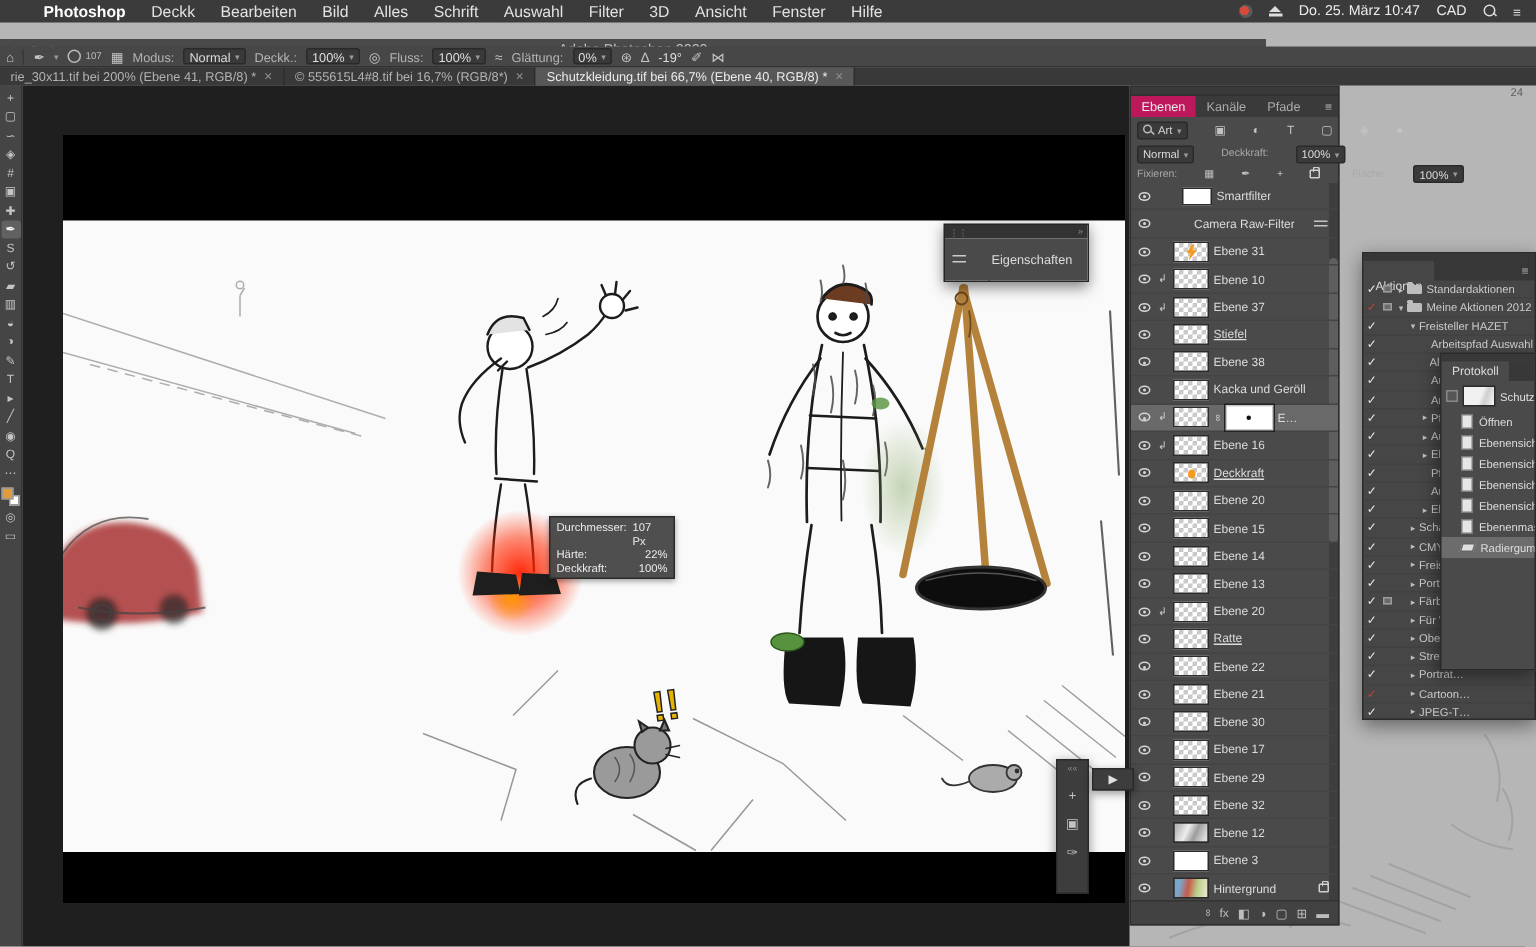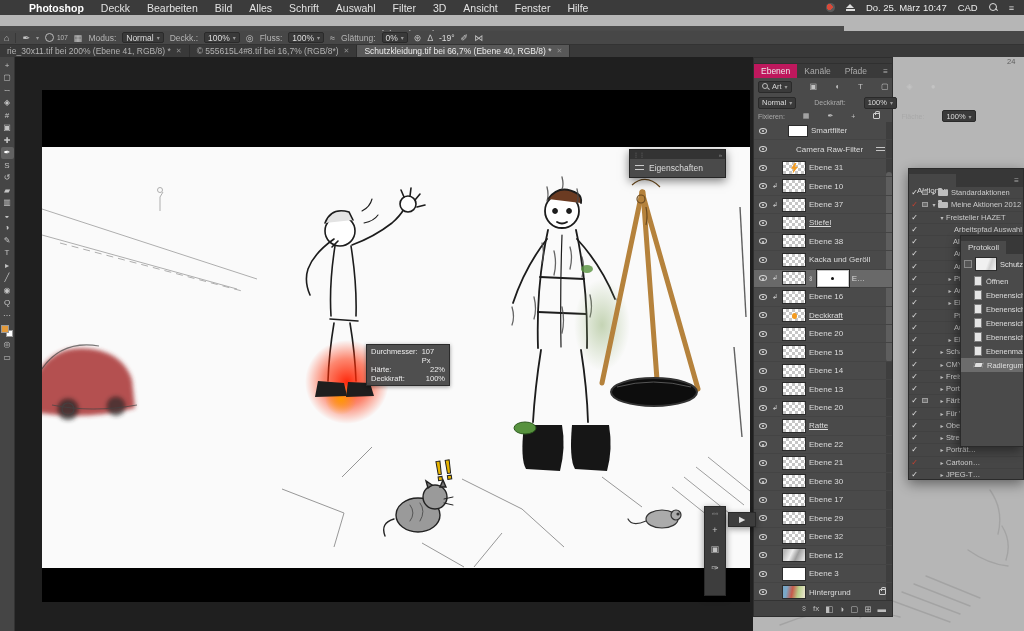--- a/index.html
+++ b/index.html
@@ -55,21 +55,21 @@
   
   #pasteboard{position:absolute;left:15px;top:57px;width:738px;height:574px;background:#1f1f1f;z-index:5}
   #doc-black{position:absolute;left:42px;top:90px;width:708px;height:512px;background:#000;z-index:6}
   #artwork{position:absolute;left:42px;top:147px;width:708px;height:421px;background:#fafafa;overflow:hidden;z-index:7}
   #tooltip{position:absolute;left:366px;top:344px;width:84px;background:rgba(72,72,72,.96);border:1px solid #2b2b2b;padding:2px 4px;z-index:12;box-shadow:0 1px 4px rgba(0,0,0,.4)}
   .tt-line{display:flex;justify-content:space-between;gap:4px;font-size:7.5px;line-height:9px;color:#ececec}
 
   
   #eig-panel{position:absolute;left:629px;top:149px;width:97px;z-index:12;box-shadow:0 3px 9px rgba(0,0,0,.5);border:1px solid #262626}
   .eig-head{height:9px;background:#333;display:flex;justify-content:space-between;align-items:center;padding:0 3px;color:#8d8d8d;font-size:6px}
-  .eig-row{height:18px;background:#4a4a4a;display:flex;align-items:center;gap:5px;padding:0 5px;color:#dcdcdc;font-size:8.5px}
+  .eig-row{height:28px;background:#4a4a4a;display:flex;align-items:center;gap:17px;padding:0 5px;color:#dcdcdc;font-size:8.5px}
   .sliders-icon{display:inline-block;width:9px;height:8px;position:relative}
   .sliders-icon::before,.sliders-icon::after{content:"";position:absolute;left:0;width:9px;height:1.4px;background:#ccc}
   .sliders-icon::before{top:1px}.sliders-icon::after{top:5px}
 
   
   #mini-dock{position:absolute;left:704px;top:506px;width:22px;height:90px;background:#3d3d3d;border:1px solid #2a2a2a;display:flex;flex-direction:column;align-items:center;gap:9px;padding-top:3px;color:#c2c2c2;font-size:9px;z-index:12;box-shadow:0 2px 7px rgba(0,0,0,.45)}
   #mini-dock .dock-head{font-size:6px;color:#8a8a8a;line-height:6px}
   #mini-dock2{position:absolute;left:728px;top:512px;width:28px;height:15px;background:#3d3d3d;border:1px solid #2a2a2a;display:flex;align-items:center;justify-content:center;color:#e0e0e0;font-size:8px;z-index:12;box-shadow:0 2px 6px rgba(0,0,0,.4)}
 
   

